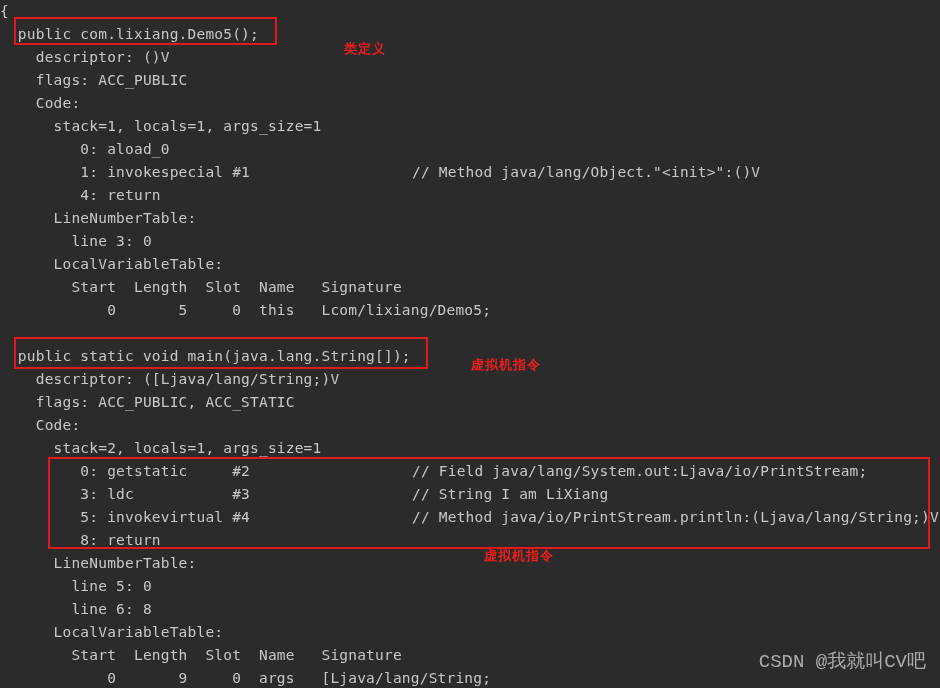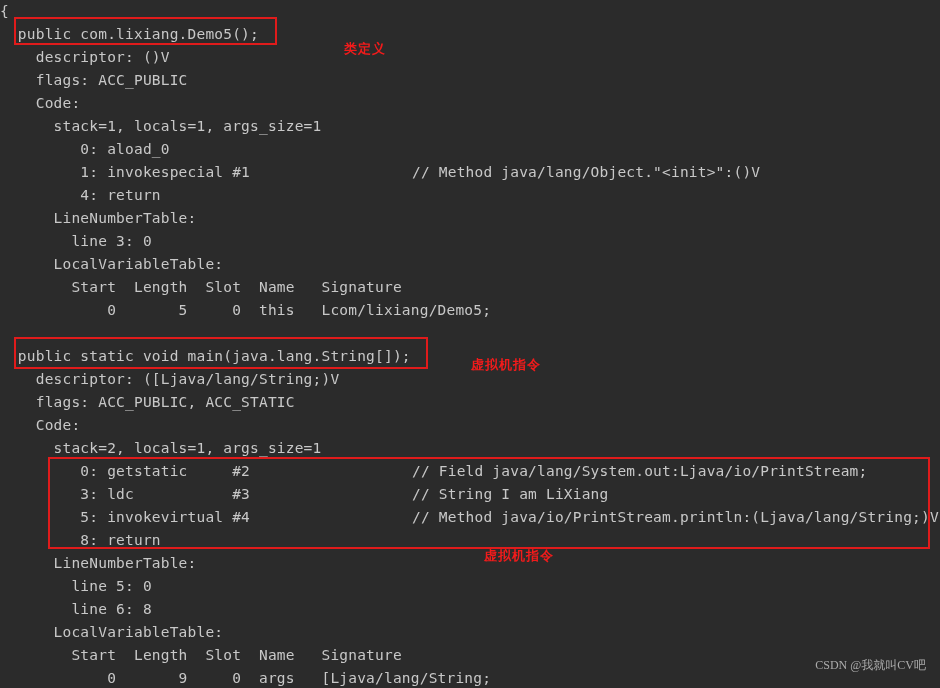--- a/index.html
+++ b/index.html
@@ -58,22 +58,22 @@
     letter-spacing: 1px;
     margin-top: 9px;
   }
   
   #watermark {
     position: absolute;
     right: 14px;
     bottom: 14px;
     color: #cfcfcf;
     opacity: 0.78;
-    font-family: Liberation Serif, serif;
-    font-size: 12px;
+    font-family: Liberation Mono, monospace;
+    font-size: 19px;
     white-space: nowrap;
   }
 </style>
 </head>
 <body>
 
 <div id="screen">
 
   <div id="code"><div class="ln"><span>{</span></div><div class="ln"><span>  public com.lixiang.Demo5();</span></div><div class="ln"><span>    descriptor: ()V</span></div><div class="ln"><span>    flags: ACC_PUBLIC</span></div><div class="ln"><span>    Code:</span></div><div class="ln"><span>      stack=1, locals=1, args_size=1</span></div><div class="ln"><span>         0: aload_0</span></div><div class="ln"><span>         1: invokespecial #1</span><span class="cmt">// Method java/lang/Object."&lt;init&gt;":()V</span></div><div class="ln"><span>         4: return</span></div><div class="ln"><span>      LineNumberTable:</span></div><div class="ln"><span>        line 3: 0</span></div><div class="ln"><span>      LocalVariableTable:</span></div><div class="ln"><span>        Start  Length  Slot  Name   Signature</span></div><div class="ln"><span>            0       5     0  this   Lcom/lixiang/Demo5;</span></div><div class="ln"><span></span></div><div class="ln"><span>  public static void main(java.lang.String[]);</span></div><div class="ln"><span>    descriptor: ([Ljava/lang/String;)V</span></div><div class="ln"><span>    flags: ACC_PUBLIC, ACC_STATIC</span></div><div class="ln"><span>    Code:</span></div><div class="ln"><span>      stack=2, locals=1, args_size=1</span></div><div class="ln"><span>         0: getstatic     #2</span><span class="cmt">// Field java/lang/System.out:Ljava/io/PrintStream;</span></div><div class="ln"><span>         3: ldc           #3</span><span class="cmt">// String I am LiXiang</span></div><div class="ln"><span>         5: invokevirtual #4</span><span class="cmt">// Method java/io/PrintStream.println:(Ljava/lang/String;)V</span></div><div class="ln"><span>         8: return</span></div><div class="ln"><span>      LineNumberTable:</span></div><div class="ln"><span>        line 5: 0</span></div><div class="ln"><span>        line 6: 8</span></div><div class="ln"><span>      LocalVariableTable:</span></div><div class="ln"><span>        Start  Length  Slot  Name   Signature</span></div><div class="ln"><span>            0       9     0  args   [Ljava/lang/String;</span></div></div>
 

